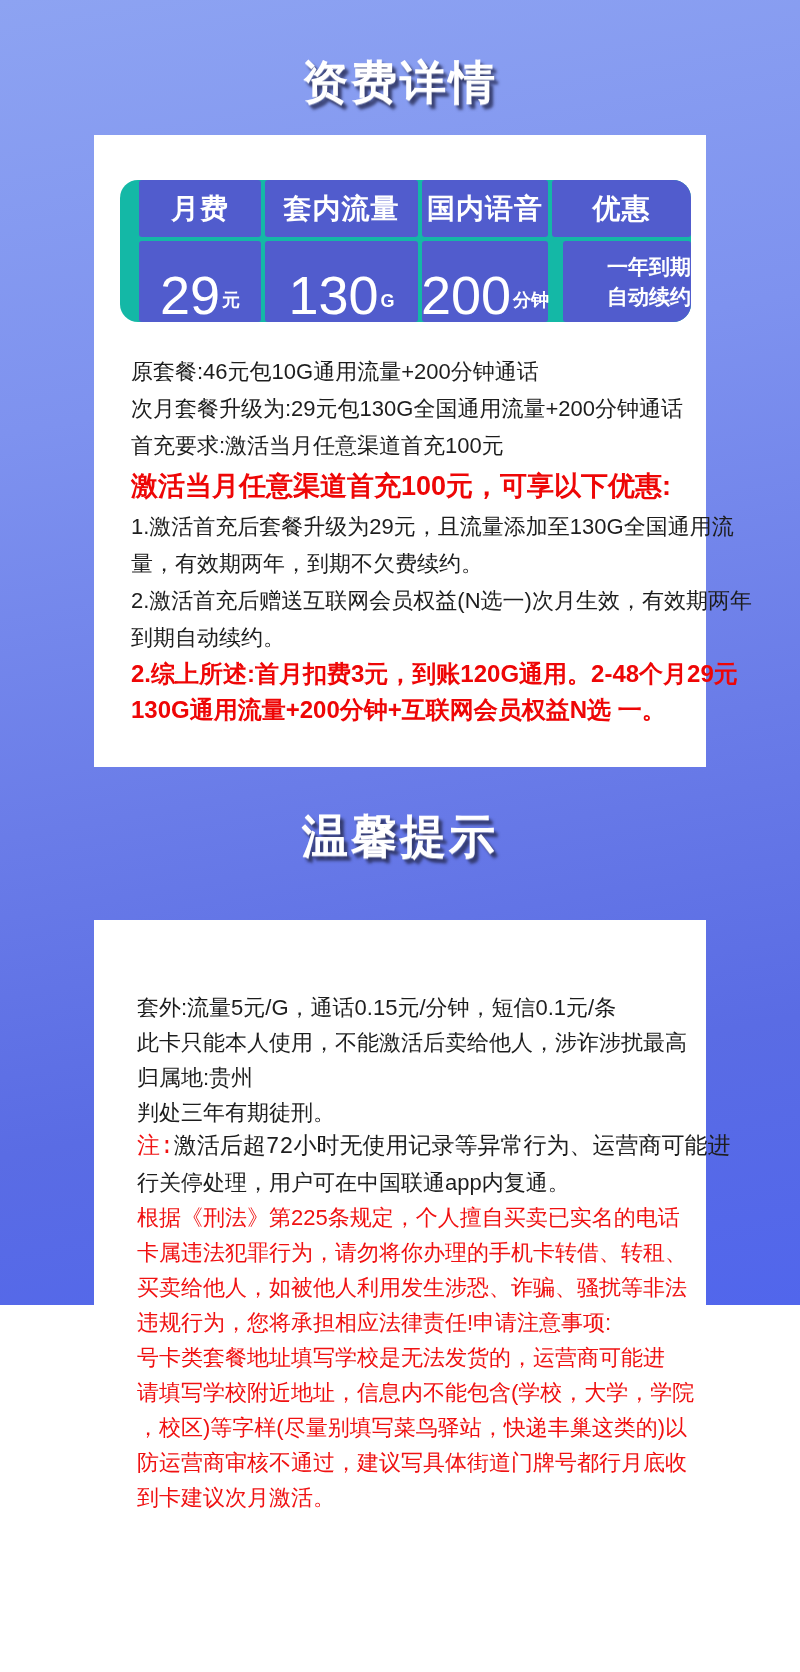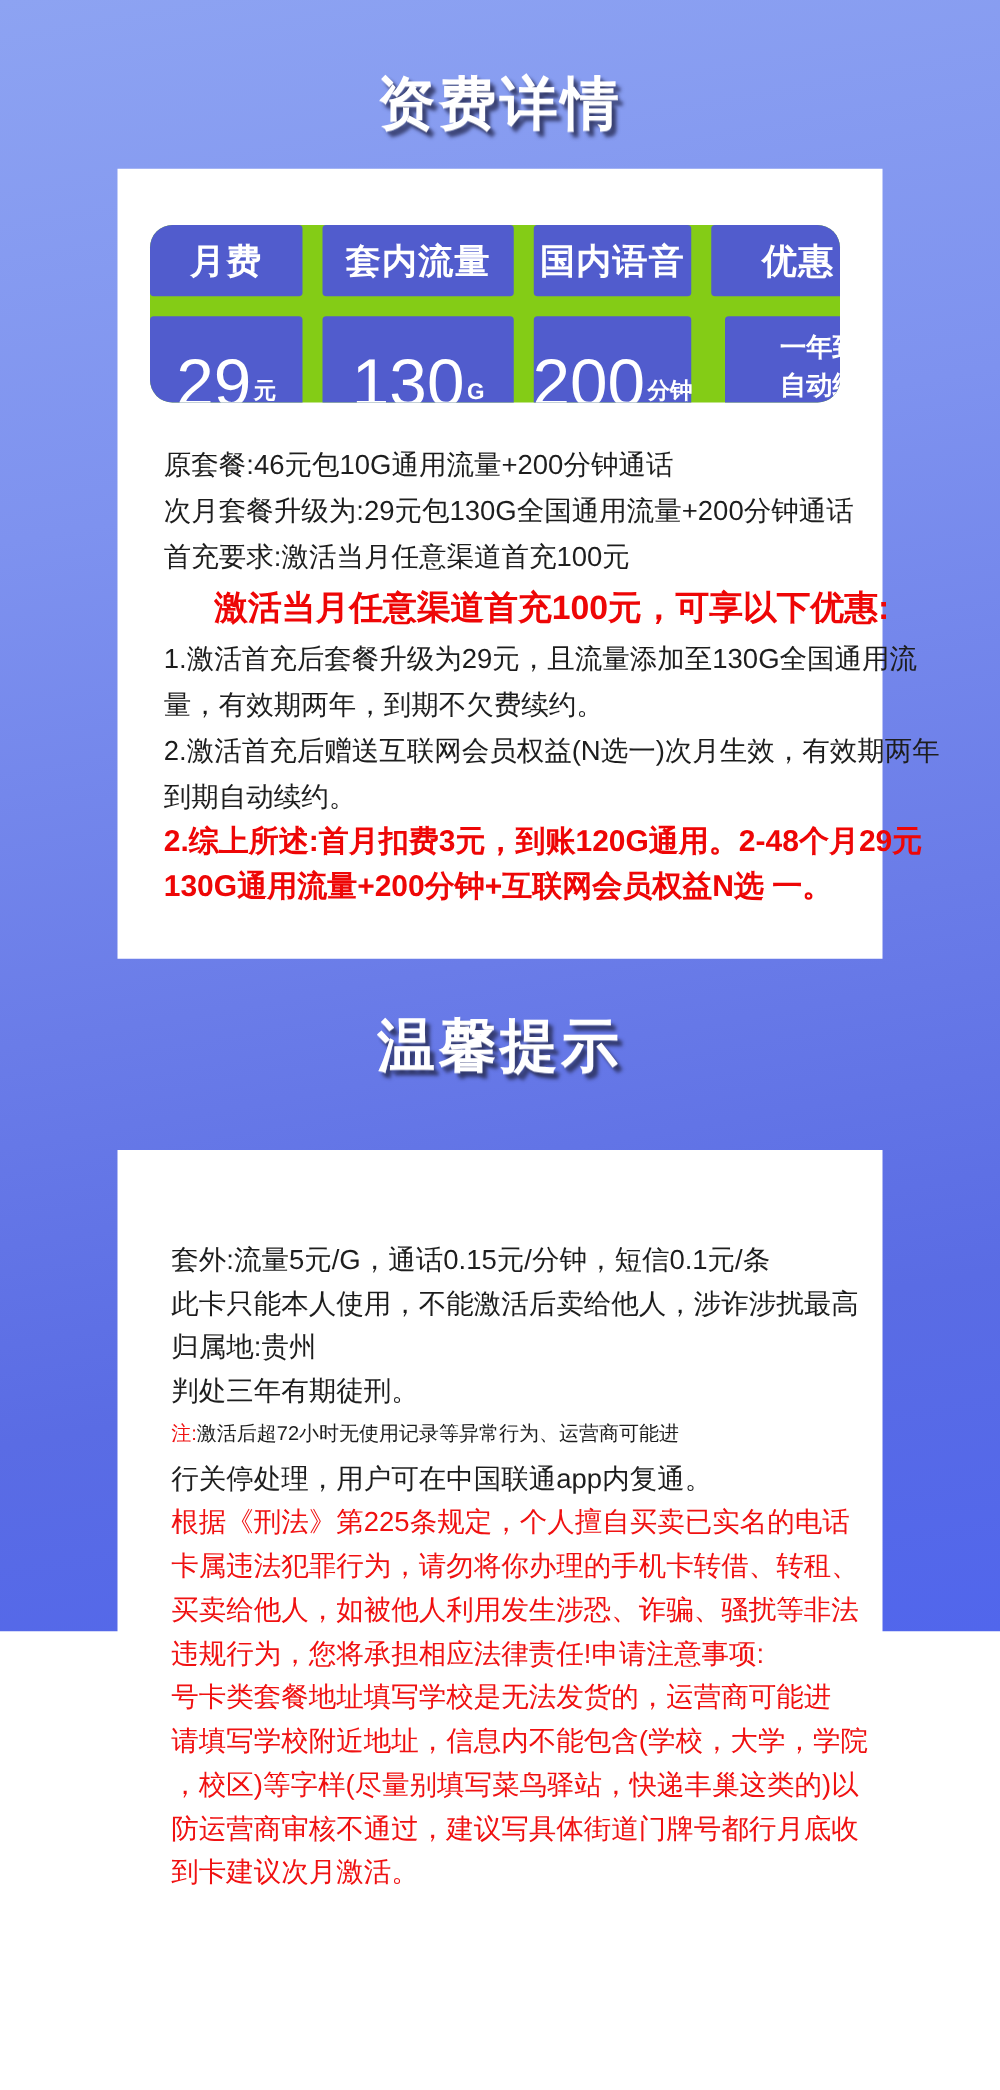--- a/index.html
+++ b/index.html
@@ -24,46 +24,47 @@
   }
   #card1{top:135px;height:632px;}
   #card2{top:920px;height:628px;}
 
   
   .plan-table{
     position:absolute;left:26px;top:45px;width:552px;height:142px;
     display:grid;
     grid-template-columns:122px 153px 126px 139px;
     grid-template-rows:57px 81px;
-    gap:16px;
+    gap:4px;
     border-radius:18px;overflow:hidden;
-    background:#84cc16;
+    background:#14b8a6;
+    padding-left:19px;
   }
   .plan-cell{
     background:#515ccd;color:#ffffff;
     display:flex;align-items:center;justify-content:center;
     border-radius:3px;
   }
   .plan-header{font-size:28px;font-weight:bold;letter-spacing:1px;}
   .plan-value{white-space:nowrap;align-items:flex-end;}
   .plan-value .big{font-size:54px;font-weight:500;line-height:1;}
   .plan-value .unit{font-size:18px;font-weight:bold;margin-left:2px;align-self:flex-end;padding-bottom:10px;}
   .plan-value.two-line{flex-direction:column;font-size:21px;font-weight:bold;line-height:30px;margin-left:11px;}
 
   
   .text-block{position:absolute;}
   #card1-text{left:37px;top:218px;}
   #card2-text{left:43px;top:70px;}
   .line{white-space:nowrap;}
   #card1-text .black{font-size:22px;color:#1d1d1d;line-height:37px;}
-  #card1-text .red-heading{font-size:27px;color:#ee0606;font-weight:bold;line-height:44px;text-align:center;}
+  #card1-text .red-heading{font-size:27px;color:#ee0606;font-weight:bold;line-height:44px;}
   #card1-text .red-bold{font-size:24px;color:#ee0606;font-weight:bold;line-height:36px;}
   #card2-text .black{font-size:22px;color:#1d1d1d;line-height:35px;}
   #card2-text .red{font-size:22px;color:#f01111;line-height:35px;}
-  #card2-text .note{font-size:16px;color:#1d1d1d;line-height:35px;}
+  #card2-text .note{font-size:23px;color:#1d1d1d;line-height:35px;font-family:Liberation Mono, monospace;}
   #card2-text .note-prefix{color:#f01111;}
 </style>
 </head>
 <body>
 
 <div id="page">
 
   <div id="section1-title" class="hero-title">资费详情</div>
 
   <div id="card1" class="card">

